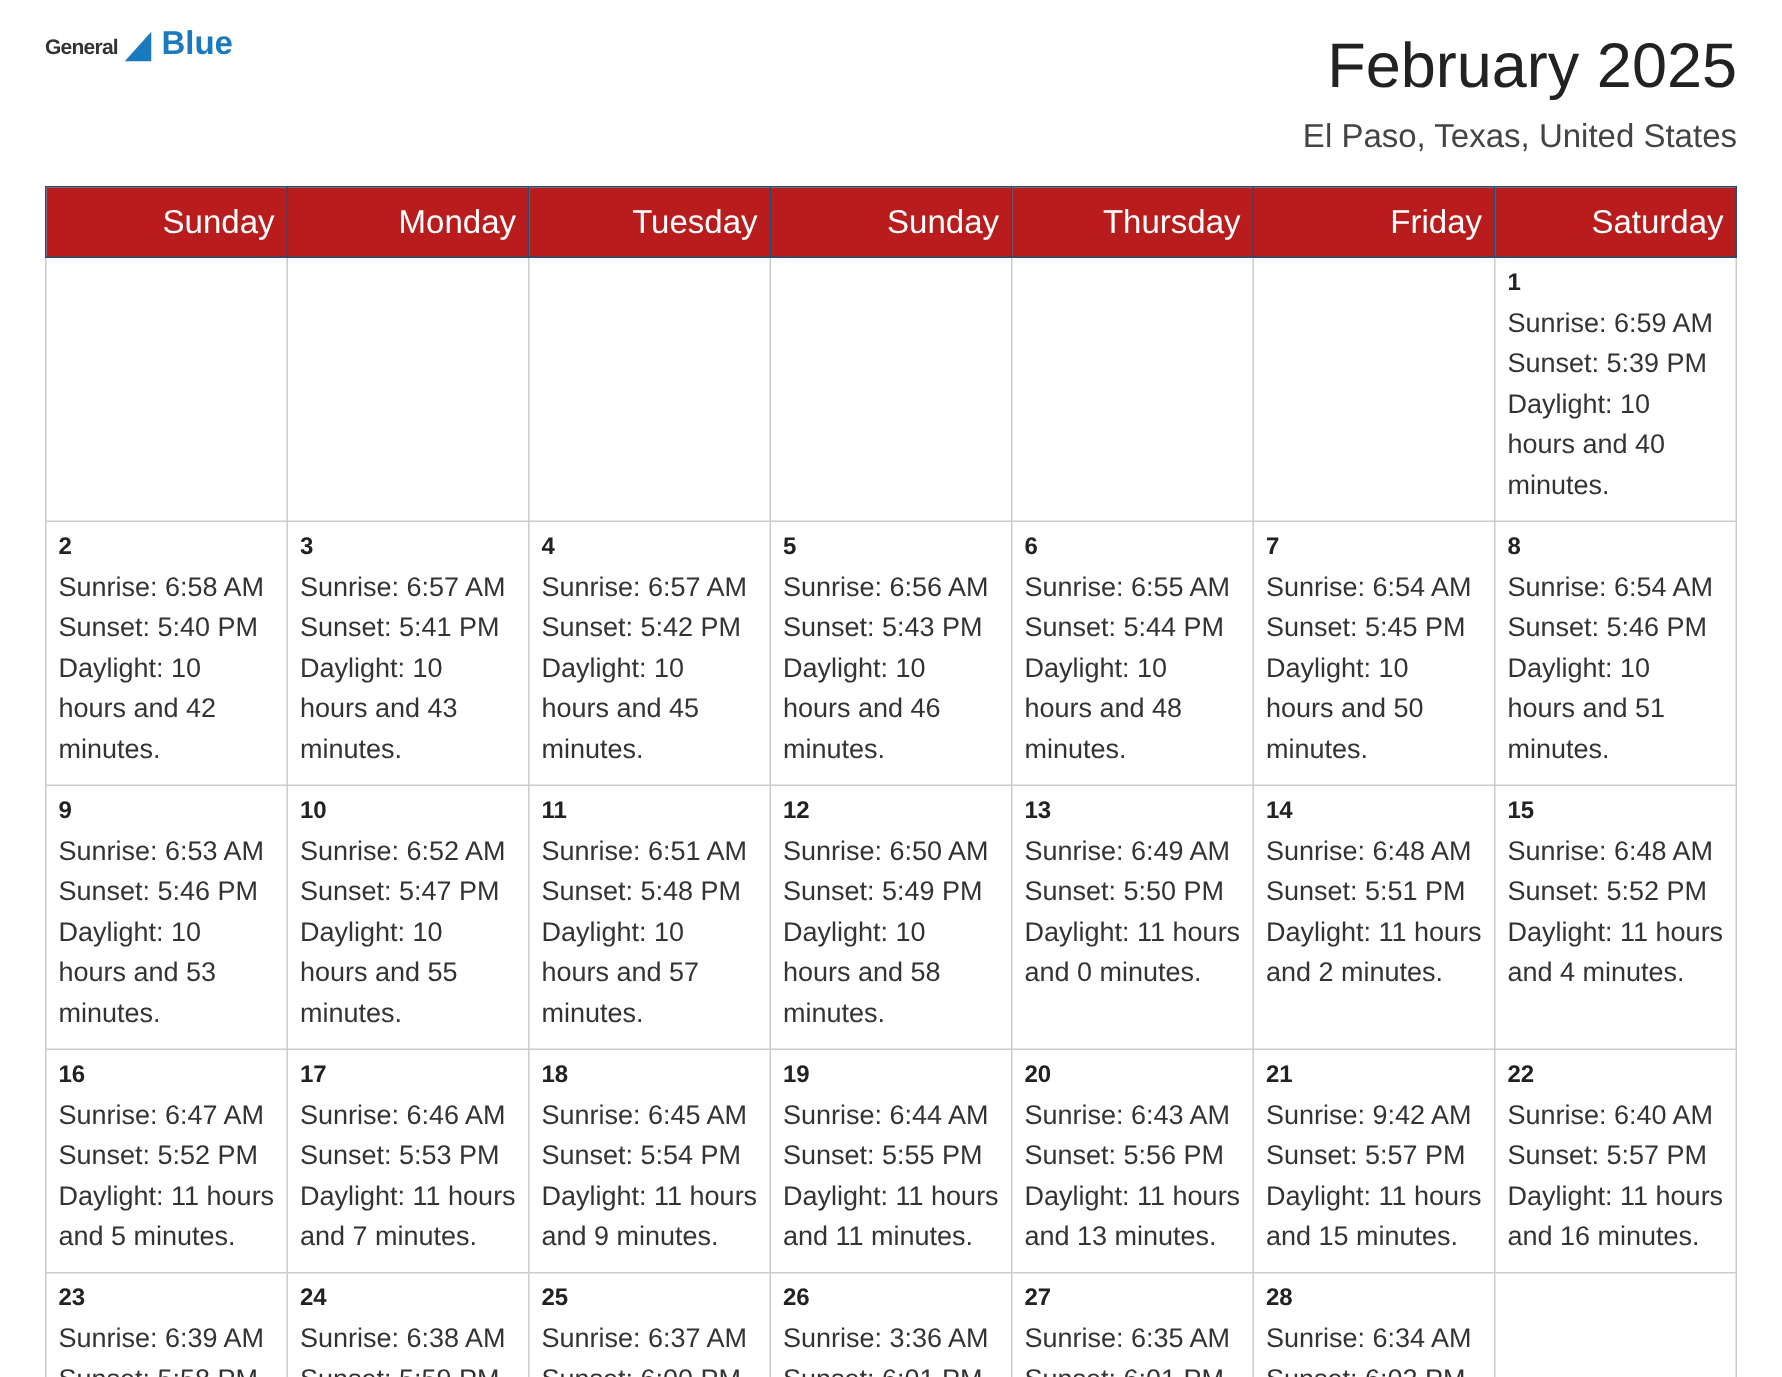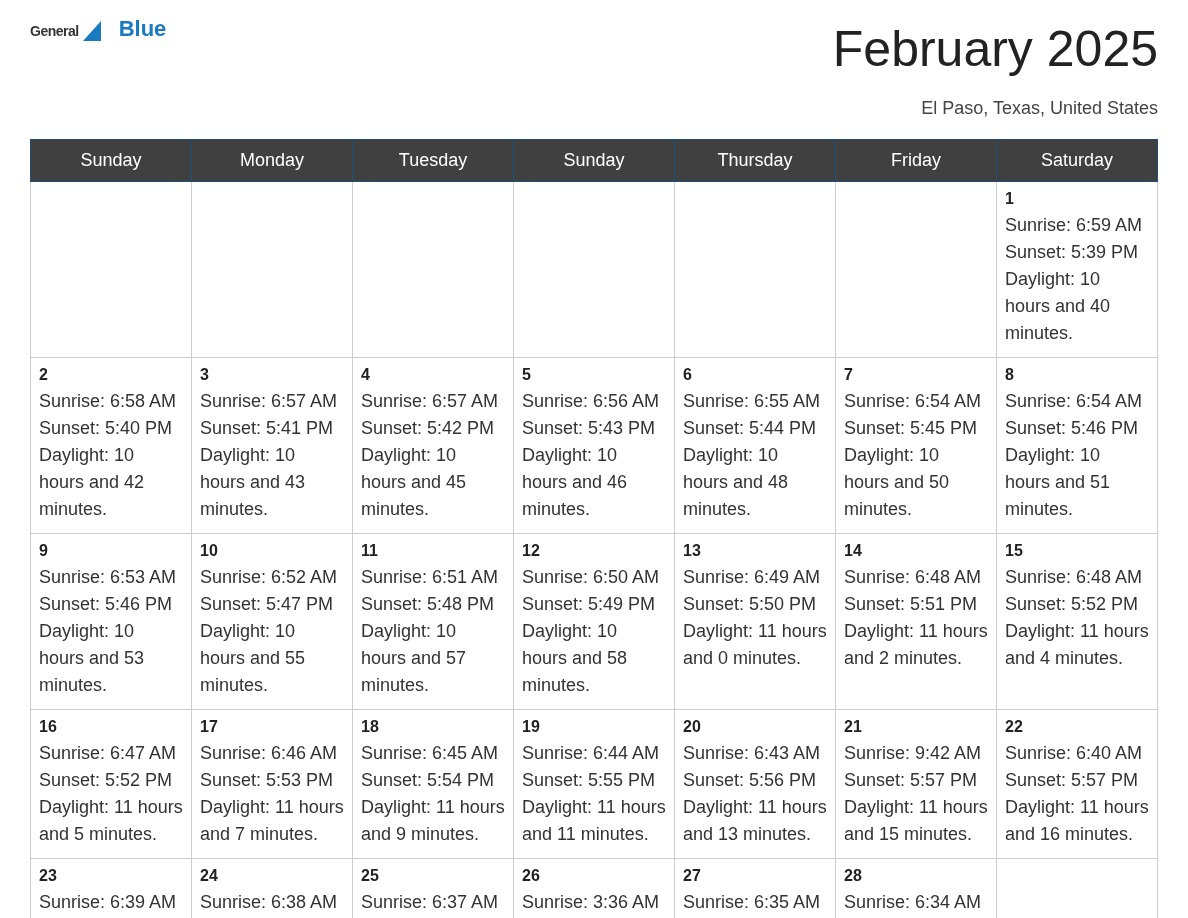--- a/index.html
+++ b/index.html
@@ -18,41 +18,41 @@
     }
     .logo {
       display: flex;
       align-items: center;
       gap: 4px;
     }
     .title-block {
       text-align: right;
     }
     .month-title {
-      font-size: 50px;
+      font-size: 42px;
       font-weight: normal;
       color: #222;
     }
     .location {
-      font-size: 18px;
+      font-size: 22px;
       color: #444;
-      margin-top: 20px;
+      margin-top: 10px;
     }
     .calendar {
       width: 100%;
       border-collapse: collapse;
       border: 1px solid #aaa;
     }
     .calendar th {
-      background-color: #404040;
+      background-color: #b91c1c;
       color: #fff;
       padding: 10px 8px;
-      font-size: 18px;
+      font-size: 22px;
       font-weight: normal;
-      text-align: center;
+      text-align: right;
       border: 1px solid #1e4f78;
     }
     .calendar td {
       vertical-align: top;
       padding: 8px 8px 10px 8px;
       border: 1px solid #ccc;
       width: 14.28%;
       min-height: 110px;
       font-size: 13px;
       color: #333;
@@ -77,21 +77,21 @@
 <body>
 
 <div class="header">
   <div class="logo">
   <div style="display:flex; align-items:center; gap:2px;">
     <div style="font-size:14px; font-weight:bold; color:#333; letter-spacing:-0.5px;">General</div>
     <svg width="18" height="20" viewBox="0 0 18 20" style="margin:0 2px;">
       <polygon points="0,20 18,20 18,0" fill="#1a7abf"></polygon>
     </svg>
   </div>
-  <div style="font-size:22px; font-weight:bold; color:#1a7abf; margin-top:-4px; margin-left:12px;">Blue</div>
+  <div style="font-size:22px; font-weight:bold; color:#1a7abf; margin-top:-4px; margin-left:1px;">Blue</div>
 </div>
   <div class="title-block">
     <div class="month-title">February 2025</div>
     <div class="location">El Paso, Texas, United States</div>
   </div>
 </div>
 
 <table class="calendar">
   <thead>
     <tr>

